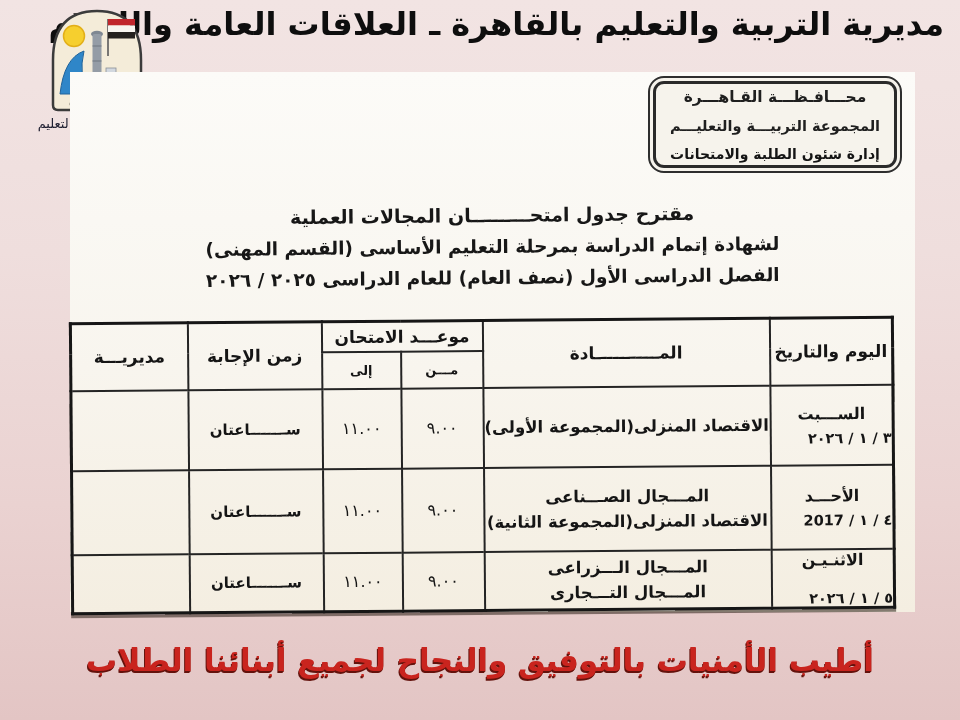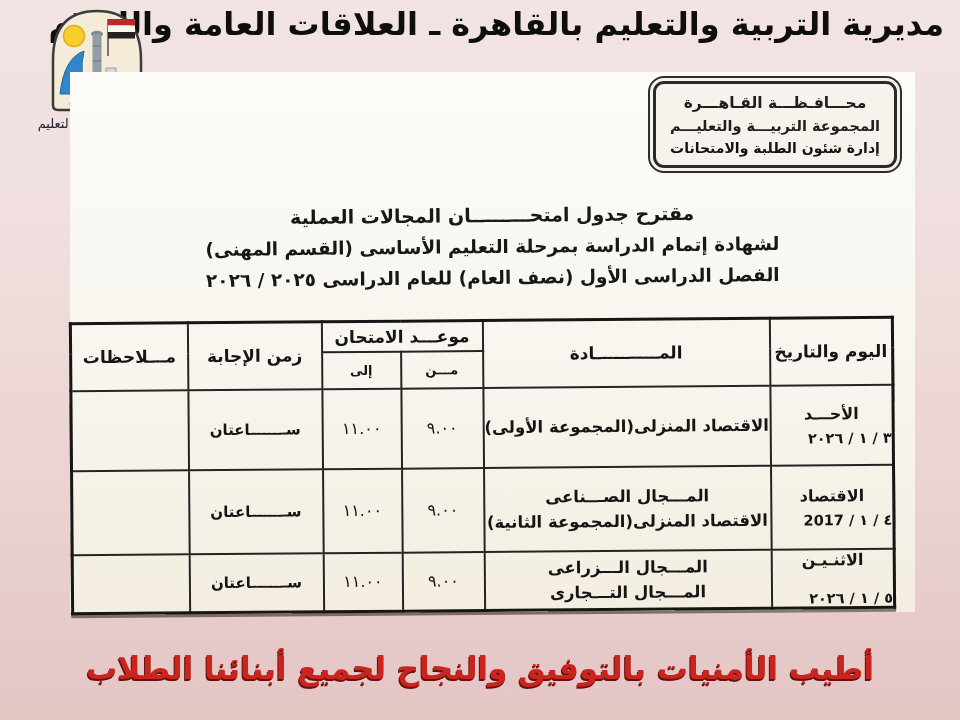--- a/index.html
+++ b/index.html
@@ -35,21 +35,21 @@
   
   .stamp {
     position:absolute; top:4px; right:13px; width:254px; height:97px;
     border:2px solid #2e2e2e; border-radius:16px; padding:3px;
     background:#f6f3ec;
   }
   .stamp-inner {
     width:100%; height:100%;
     border:3px solid #2a2a2a; border-radius:11px;
     display:flex; flex-direction:column; justify-content:center;
-    text-align:center; direction:rtl; gap:6px; padding:2px 6px;
+    text-align:center; direction:rtl; gap:12px; padding:2px 6px;
   }
   .stamp-line1 { font-size:15.5px; font-weight:bold; color:#1f1f1f; }
   .stamp-line2 { font-size:14.5px; font-weight:bold; color:#1f1f1f; }
   .stamp-line3 { font-size:14px;  font-weight:bold; color:#141414; }
 
   
   .doc-title {
     position:absolute; top:128px; left:0; right:0;
     text-align:center; direction:rtl; color:#171717;
     transform:rotate(-0.6deg);
@@ -83,21 +83,20 @@
   td.duration-cell { font-size:15px; font-weight:bold; }
   td.notes-cell { }
 
   
   .footer-msg {
     position:absolute; left:0; right:0; top:642px;
     text-align:center; direction:rtl;
     font-size:31px; font-weight:bold; color:#c9241e;
     text-shadow:-1px 2px 0 #63120c, 0 1px 0 #7a1a12;
     letter-spacing:-1px;
-    margin-top:8px;
   }
 </style>
 </head>
 <body>
 
 <div class="top-title">مديرية التربية والتعليم بالقاهرة ـ العلاقات العامة والإعلام</div>
 
 <div class="logo">
   <svg width="96" height="108" viewBox="0 0 96 108">
     <path d="M4,54 Q4,5 48,5 Q92,5 92,54 L92,99 Q92,104 87,104 L9,104 Q4,104 4,99 Z" fill="#f4ecd9" stroke="#3b3b3b" stroke-width="2.5"></path>
@@ -154,44 +153,44 @@
         <col style="width:79px">
           <col style="width:134px">
           <col style="width:117px">
       </colgroup>
       <thead>
         <tr style="height:30px">
           <th class="h" rowspan="2">اليوم والتاريخ</th>
           <th class="h" rowspan="2">المـــــــــــادة</th>
           <th class="h" colspan="2">موعـــد الامتحان</th>
           <th class="h" rowspan="2">زمن الإجابة</th>
-          <th class="h" rowspan="2">مـــلاحظات</th>
+          <th class="h" rowspan="2">مديريـــة</th>
         </tr>
         <tr style="height:37px">
           <th class="sub-h">مـــن</th>
           <th class="sub-h">إلى</th>
         </tr>
       </thead>
       <tbody>
         <tr style="height:80px">
           <td class="day-cell">
-            <div class="day-name">الأحـــد</div>
+            <div class="day-name">الســـبت</div>
             <div class="day-date">٣ / ١ / ٢٠٢٦</div>
           </td>
           <td class="subject-cell">
             <div>الاقتصاد المنزلى(المجموعة الأولى)</div>
           </td>
           <td class="time-cell">٩.٠٠</td>
           <td class="time-cell">١١.٠٠</td>
           <td class="duration-cell">ســـــــاعتان</td>
           <td class="notes-cell"></td>
         </tr>
         <tr style="height:84px">
           <td class="day-cell">
-            <div class="day-name">الاقتصاد</div>
+            <div class="day-name">الأحـــد</div>
             <div class="day-date">٤ / ١ / 2017</div>
           </td>
           <td class="subject-cell">
             <div>المـــجال الصـــناعى</div>
             <div>الاقتصاد المنزلى(المجموعة الثانية)</div>
           </td>
           <td class="time-cell">٩.٠٠</td>
           <td class="time-cell">١١.٠٠</td>
           <td class="duration-cell">ســـــــاعتان</td>
           <td class="notes-cell"></td>

